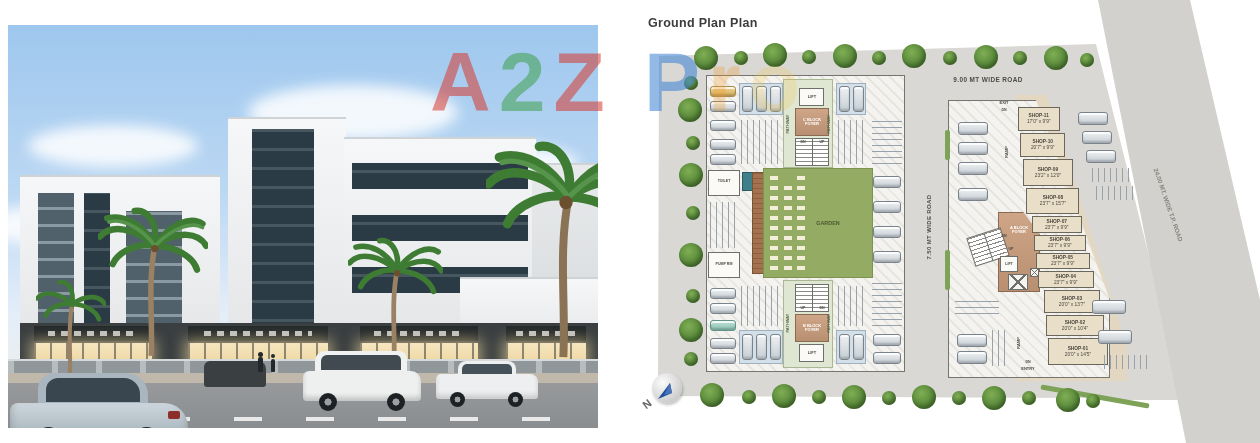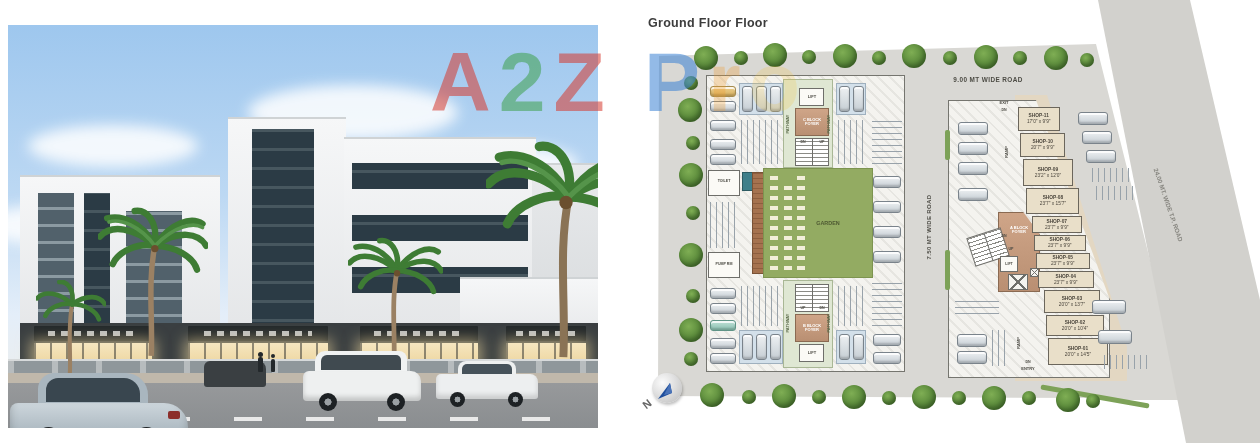--- a/index.html
+++ b/index.html
@@ -216,21 +216,21 @@
     <div class="a person" style="left:250px;top:332px;width:5px;height:15px"></div>
     <div class="a head" style="left:250px;top:327px;width:5px;height:5px"></div>
     <div class="a person" style="left:263px;top:334px;width:4px;height:13px"></div>
     <div class="a head" style="left:263px;top:329px;width:4px;height:4px"></div>
   </div>
 
   <div id="wm1" class="a">
     <span class="wA">A</span><span class="w2">2</span><span class="wZ">Z</span><span> </span><span class="wP">P</span><span class="wr">r</span><span class="wo">o</span>
   </div>
 
-  <div class="a lbl" style="left:648px;top:16px;font-size:12.5px;color:#3c3c3c;font-weight:600;letter-spacing:.3px">Ground Floor Floor</div>
+  <div class="a lbl" style="left:648px;top:16px;font-size:12.5px;color:#3c3c3c;font-weight:600;letter-spacing:.3px">Ground Plan Plan</div>
 
   <div class="a site" style="left:655px;top:44px;width:535px;height:356px;
        clip-path:polygon(4px 12px,441px 0px,530px 356px,470px 356px,440px 354px,3px 352px)"></div>
   <div class="a tproad" style="left:1090px;top:0;width:170px;height:443px;
        clip-path:polygon(8px 0px,100px 0px,170px 300px,170px 443px,96px 443px)"></div>
   <div class="a lbl" style="left:1168px;top:205px;font-size:8px;color:#85847e;transform:translate(-50%,-50%) rotate(71deg) scale(.78)">24.00 MT. WIDE T.P. ROAD</div>
 
   <div class="a tan" style="left:1015px;top:95px;width:112px;height:286px;
        clip-path:polygon(0px 0px,32px 0px,112px 252px,112px 286px,0px 286px)"></div>
 

